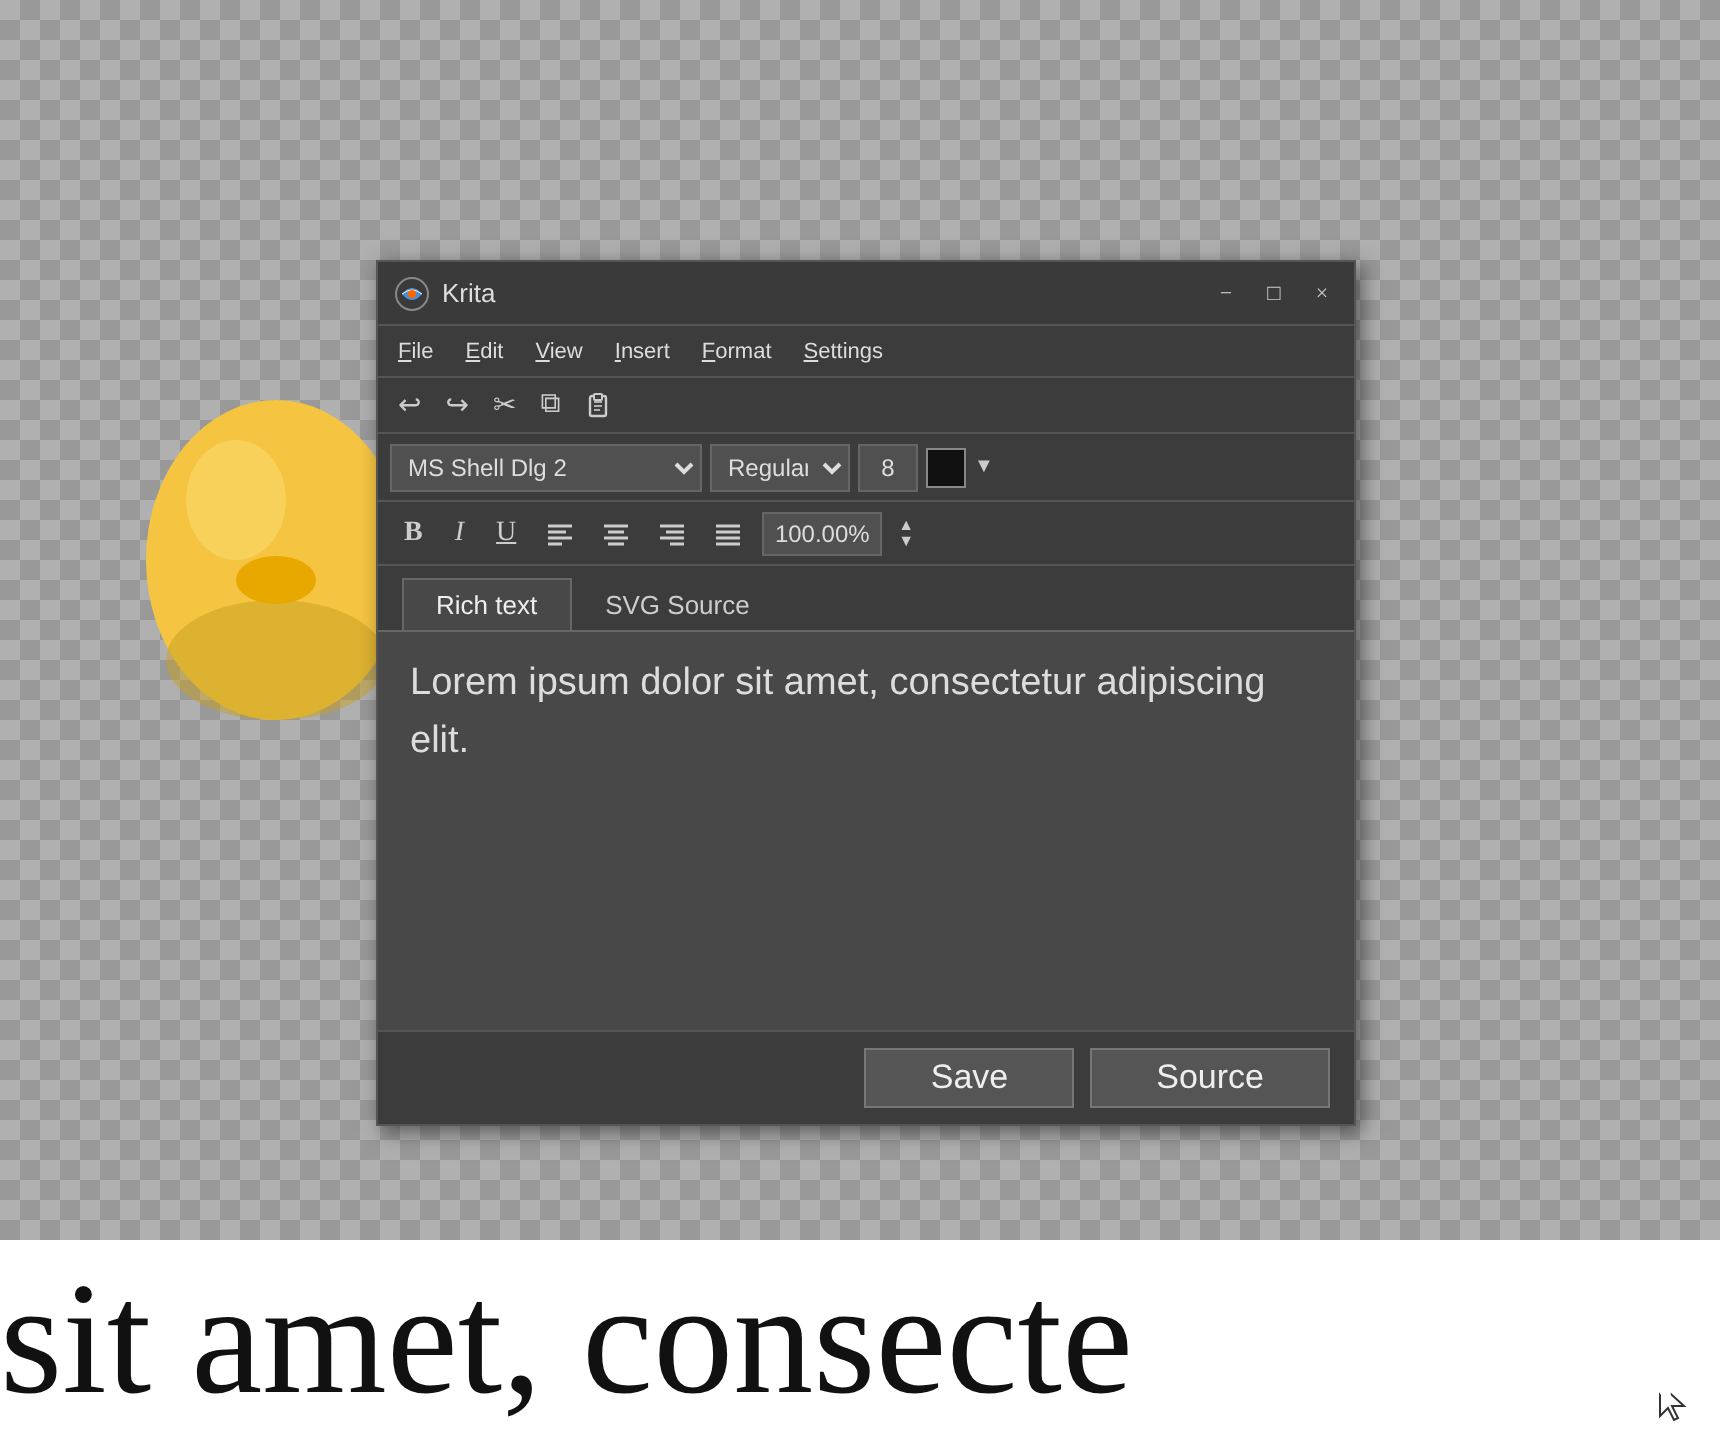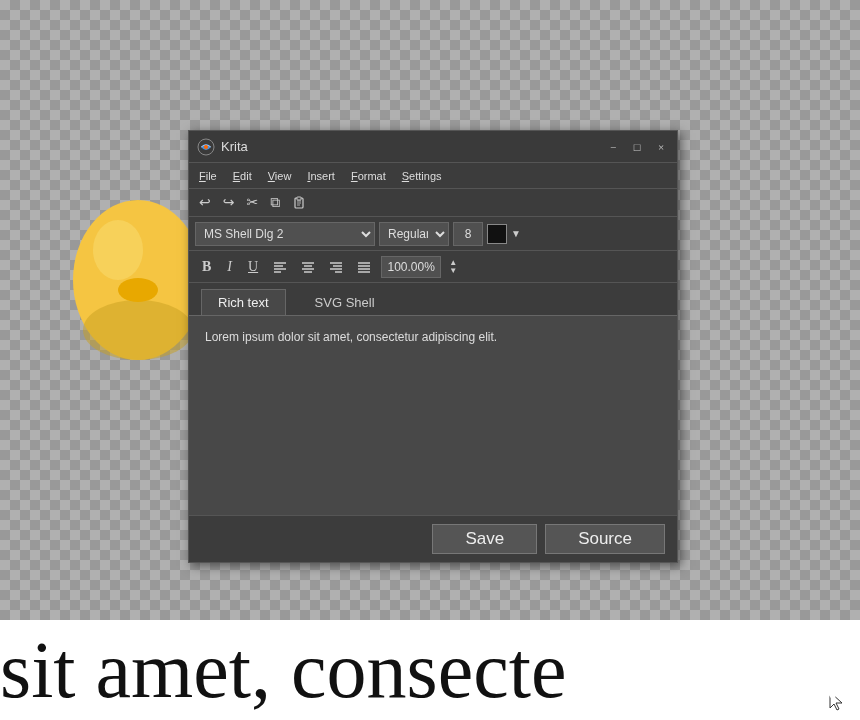--- a/index.html
+++ b/index.html
@@ -174,21 +174,21 @@
     }
 
     .font-select {
       background: #505050;
       border: 1px solid #666;
       color: #ddd;
       font-family: 'Segoe UI', sans-serif;
       font-size: 12px;
       padding: 2px 4px;
       height: 24px;
-      width: 180px;
+      width: 156px;
       cursor: pointer;
     }
 
     .style-select {
       background: #505050;
       border: 1px solid #666;
       color: #ddd;
       font-family: 'Segoe UI', sans-serif;
       font-size: 12px;
       padding: 2px 4px;
@@ -282,21 +282,21 @@
       cursor: pointer;
       line-height: 1;
       padding: 0 2px;
     }
 
     
     .tabs-bar {
       display: flex;
       align-items: flex-end;
       padding: 6px 12px 0;
-      gap: 12px;
+      gap: 0;
       background: #3c3c3c;
     }
 
     .tab {
       padding: 5px 16px;
       font-family: 'Segoe UI', sans-serif;
       font-size: 13px;
       color: #ccc;
       cursor: pointer;
       border-top: 1px solid transparent;
@@ -318,21 +318,21 @@
     .text-area {
       background: #484848;
       padding: 12px 16px;
       min-height: 200px;
       border-top: 1px solid #666;
     }
 
     .text-content {
       color: #ddd;
       font-family: 'Segoe UI', sans-serif;
-      font-size: 12px;
+      font-size: 19px;
       line-height: 1.5;
     }
 
     
     .dialog-footer {
       display: flex;
       justify-content: flex-end;
       padding: 8px 12px;
       gap: 8px;
       background: #3c3c3c;
@@ -487,21 +487,21 @@
       <span class="spin-btn">▲</span>
       <span class="spin-btn">▼</span>
     </div>
   </div>
 
   <div class="tabs-bar">
     <div class="tab active">
       <span>Rich text</span>
     </div>
     <div class="tab">
-      <span>SVG Shell</span>
+      <span>SVG Source</span>
     </div>
   </div>
 
   <div class="text-area">
     <div class="text-content">Lorem ipsum dolor sit amet, consectetur adipiscing elit.</div>
   </div>
 
   <div class="dialog-footer">
     <button class="dialog-btn">Save</button>
     <button class="dialog-btn">Source</button>

